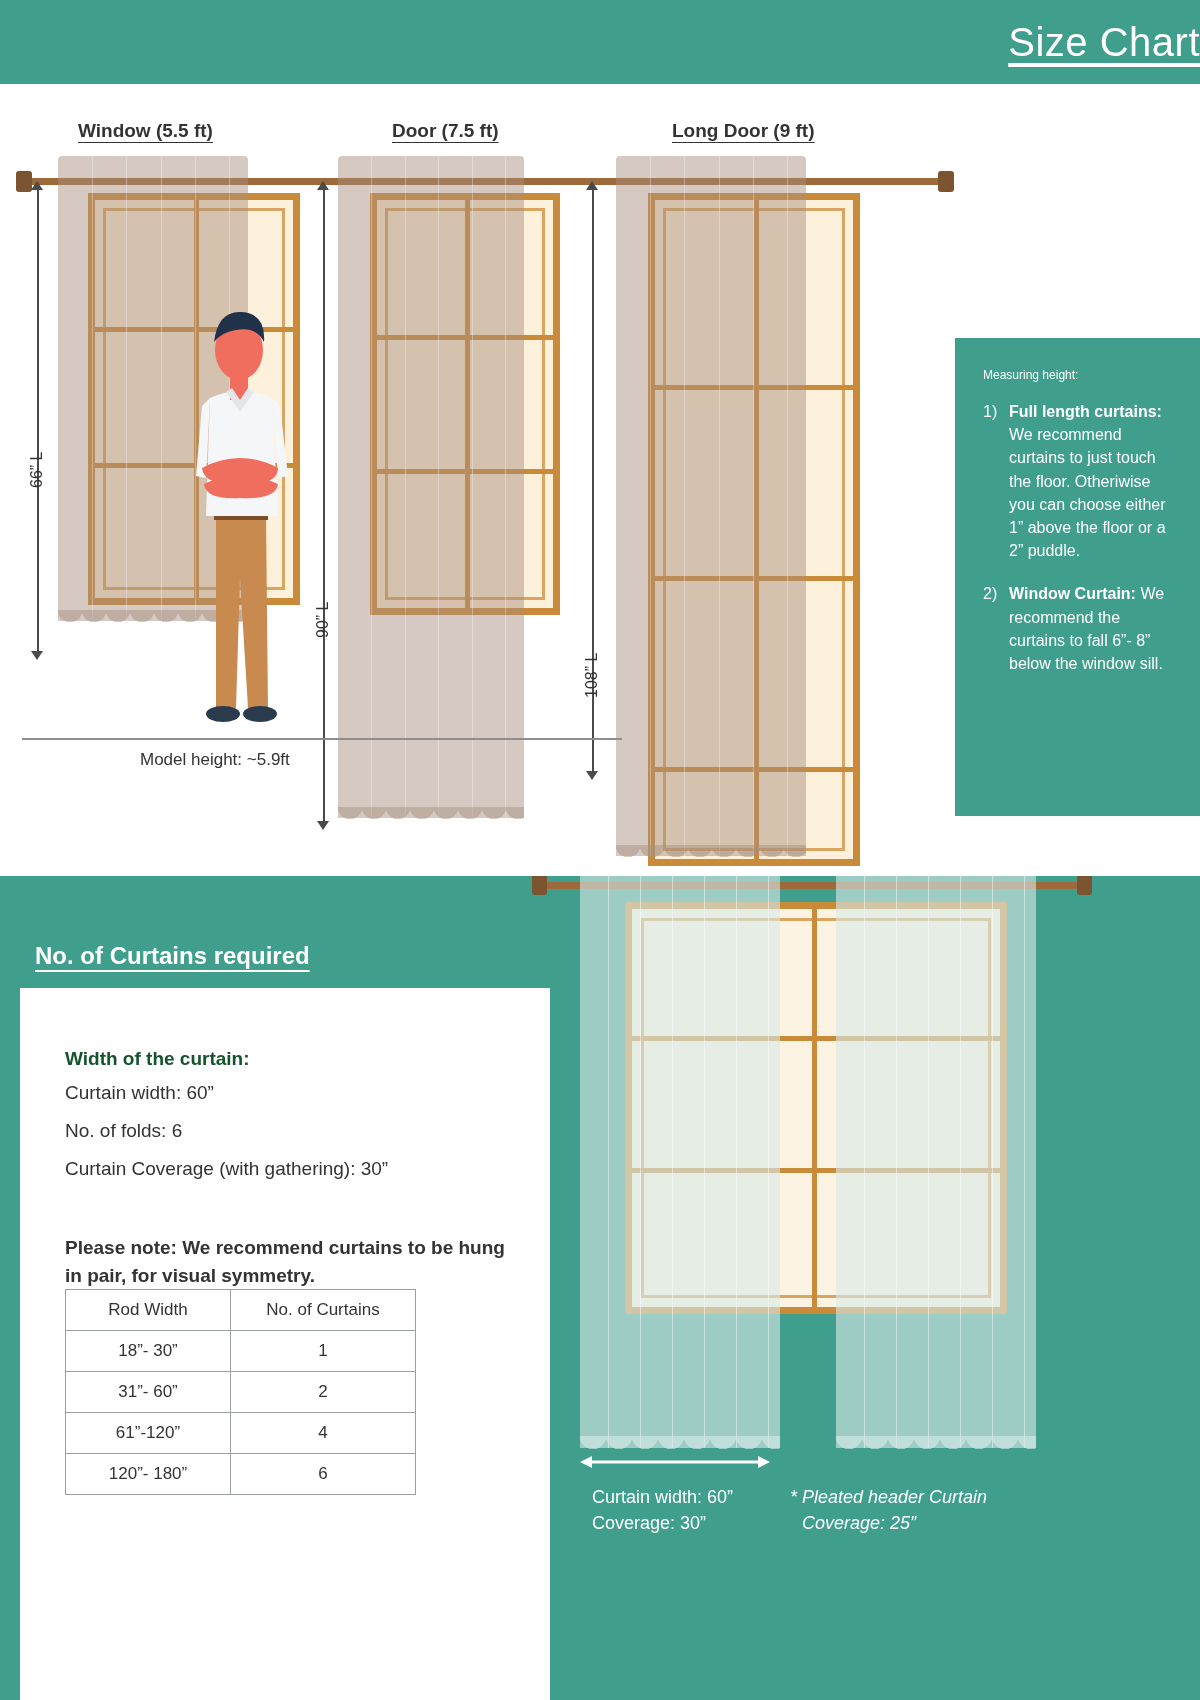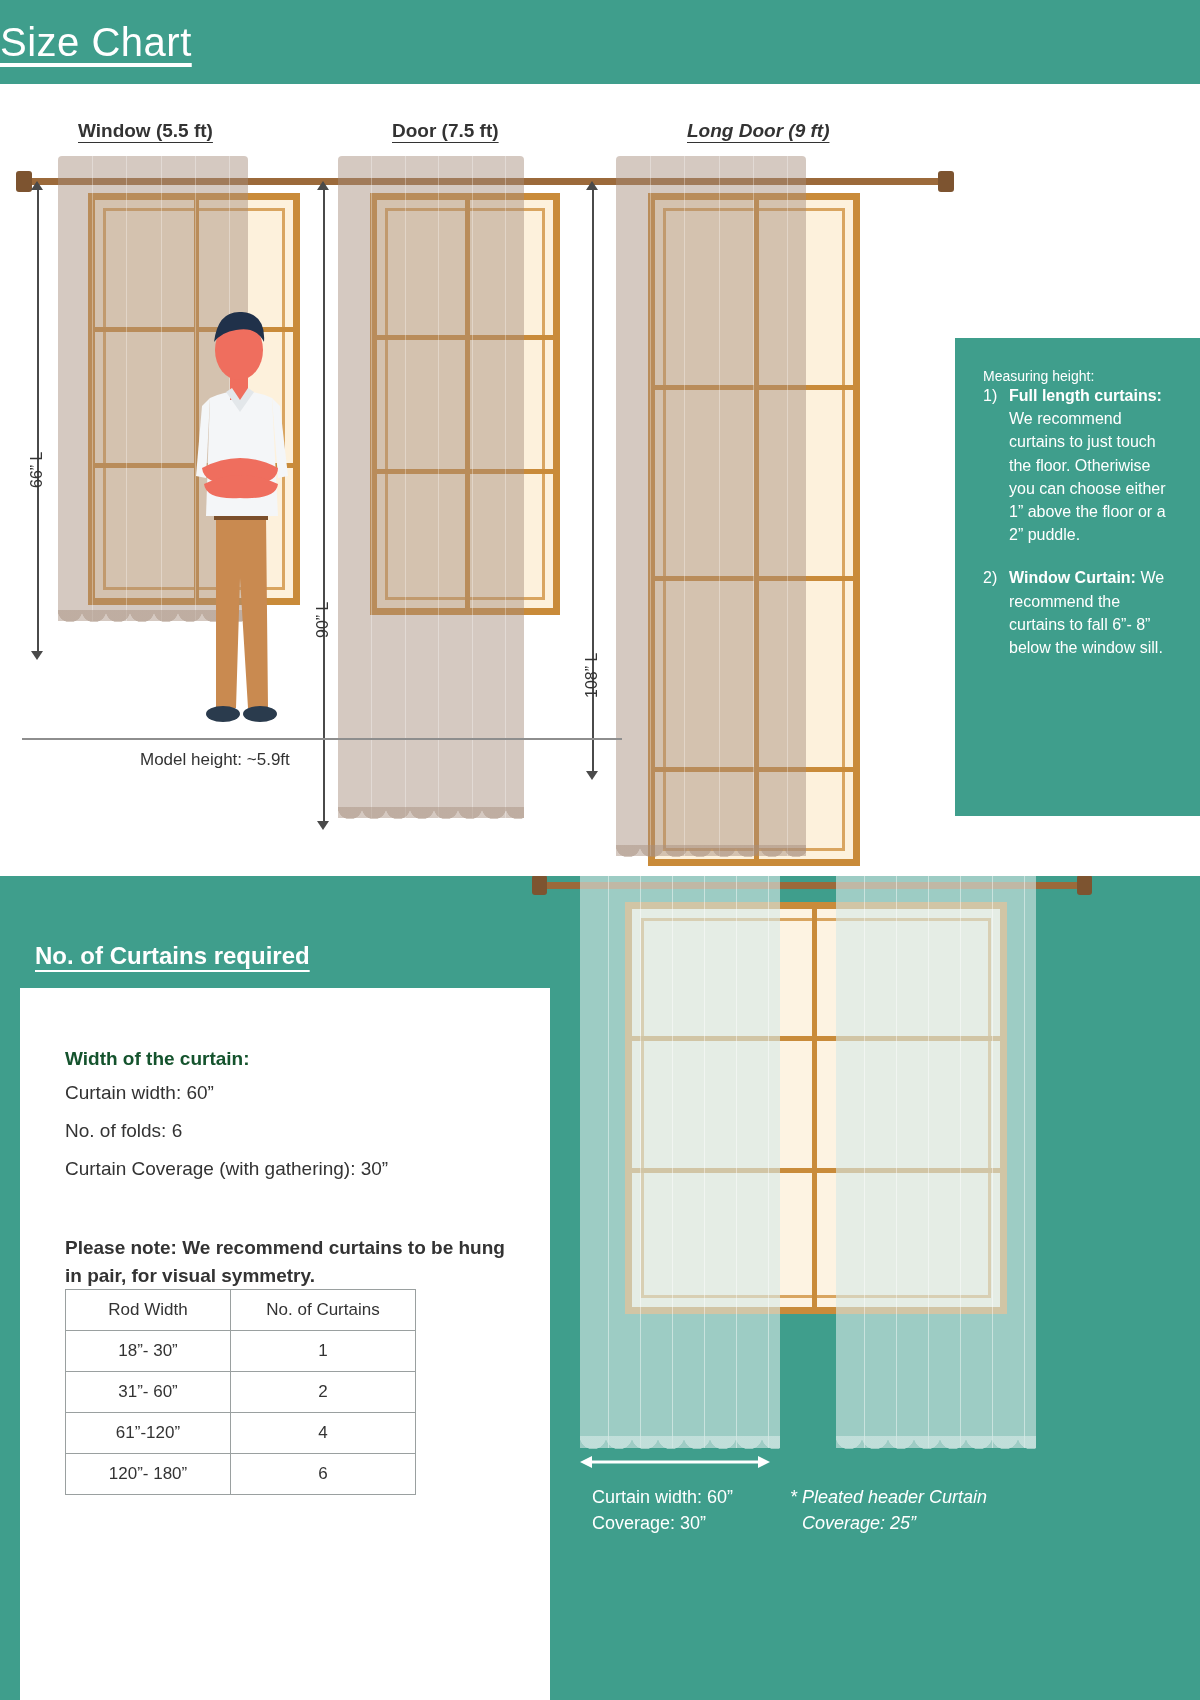--- a/index.html
+++ b/index.html
@@ -22,21 +22,21 @@
   }
 
   
   .header {
     position: absolute;
     left: 0; top: 0;
     width: 1200px; height: 84px;
     background: #3f9e8c;
     display: flex;
     align-items: center;
-    justify-content: flex-start;
+    justify-content: flex-end;
   }
   .header-title {
     color: #ffffff;
     font-size: 40px;
     letter-spacing: 0.5px;
     text-decoration: underline;
     text-underline-offset: 7px;
     font-weight: 400;
   }
 
@@ -53,21 +53,21 @@
     position: absolute;
     font-size: 19px;
     font-weight: bold;
     color: #333;
     text-decoration: underline;
     text-underline-offset: 5px;
     white-space: nowrap;
   }
   #label-window { left: 78px;  top: 22px; }
   #label-door   { left: 392px; top: 22px; }
-  #label-longdoor { left: 687px; top: 22px; font-style: italic; }
+  #label-longdoor { left: 672px; top: 22px; }
 
   
   .rod {
     position: absolute;
     left: 18px; top: 80px;
     width: 934px; height: 7px;
     background: #9c6a3b;
     border-radius: 3px;
   }
   .rod-cap {
@@ -177,21 +177,21 @@
   
   .note-box {
     position: absolute;
     left: 955px; top: 240px;
     width: 245px; height: 478px;
     background: #3f9e8c;
     color: #ffffff;
     padding: 30px 20px 0 28px;
     box-sizing: border-box;
   }
-  .note-head { font-size: 14px; }
+  .note-head { font-size: 12px; margin-bottom: 18px; }
   .note-item { font-size: 16px; line-height: 1.45; margin-bottom: 20px; display: flex; }
   .note-num { width: 26px; flex: 0 0 26px; }
   .note-body b { font-weight: bold; }
 
   .curve-arrow {
     position: absolute;
     left: 940px; top: 775px;
     width: 60px; height: 50px;
   }
 

